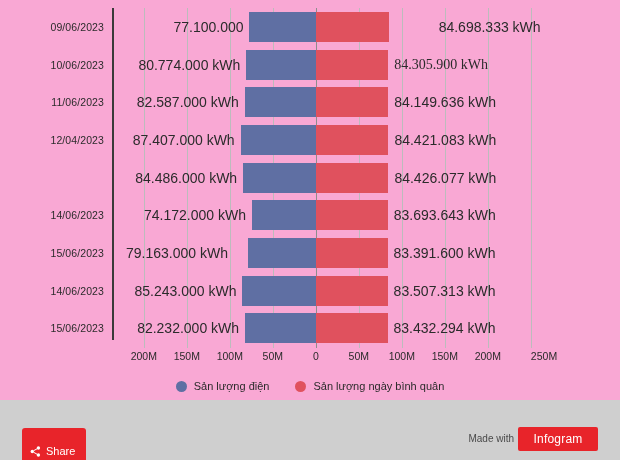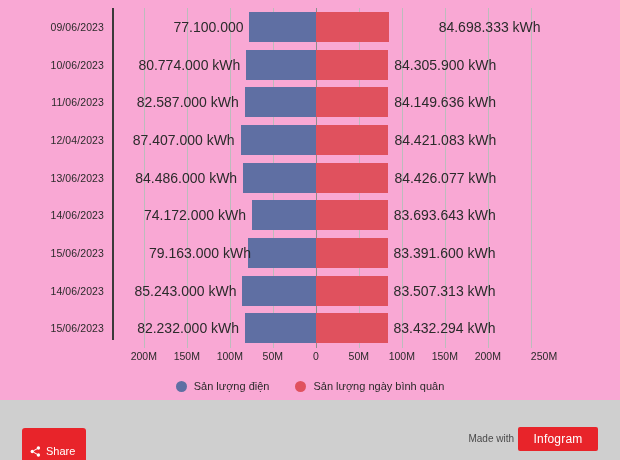--- a/index.html
+++ b/index.html
@@ -228,54 +228,53 @@
             <div class="bar bar-left" style="background: rgb(95, 111, 163); left: 131.494px; width: 66.306px;"></div>
             <div class="bar-label label-left" style="right: 304.506px;">77.100.000</div>
             <div class="bar bar-right" style="background: rgb(224, 81, 94); left: 197.8px; width: 72.8406px;"></div>
             <div class="bar-label label-right" style="left: 276.641px; padding-left: 44px;">84.698.333 kWh</div>
           </div>
           <div class="row">
             <div class="row-date">10/06/2023</div>
             <div class="bar bar-left" style="background: rgb(95, 111, 163); left: 128.334px; width: 69.4656px;"></div>
             <div class="bar-label label-left" style="right: 307.666px;">80.774.000 kWh</div>
             <div class="bar bar-right" style="background: rgb(224, 81, 94); left: 197.8px; width: 72.5031px;"></div>
-            <div class="bar-label label-right" style="left: 276.303px;">84.305.900 kWh</div>
+            <div class="bar-label label-right" style="left: 276.303px; font-family: Liberation Serif, serif;">84.305.900 kWh</div>
           </div>
           <div class="row">
             <div class="row-date">11/06/2023</div>
             <div class="bar bar-left" style="background: rgb(95, 111, 163); left: 126.775px; width: 71.0248px;"></div>
             <div class="bar-label label-left" style="right: 309.225px;">82.587.000 kWh</div>
             <div class="bar bar-right" style="background: rgb(224, 81, 94); left: 197.8px; width: 72.3687px;"></div>
             <div class="bar-label label-right" style="left: 276.169px;">84.149.636 kWh</div>
           </div>
           <div class="row">
             <div class="row-date">12/04/2023</div>
             <div class="bar bar-left" style="background: rgb(95, 111, 163); left: 122.63px; width: 75.17px;"></div>
             <div class="bar-label label-left" style="right: 313.37px;">87.407.000 kWh</div>
             <div class="bar bar-right" style="background: rgb(224, 81, 94); left: 197.8px; width: 72.6021px;"></div>
             <div class="bar-label label-right" style="left: 276.402px;">84.421.083 kWh</div>
           </div>
           <div class="row">
-            <div class="row-date">13/06/2023</div>
             <div class="bar bar-left" style="background: rgb(95, 111, 163); left: 125.142px; width: 72.658px;"></div>
             <div class="bar-label label-left" style="right: 310.858px;">84.486.000 kWh</div>
             <div class="bar bar-right" style="background: rgb(224, 81, 94); left: 197.8px; width: 72.6064px;"></div>
             <div class="bar-label label-right" style="left: 276.406px;">84.426.077 kWh</div>
           </div>
           <div class="row">
             <div class="row-date">14/06/2023</div>
             <div class="bar bar-left" style="background: rgb(95, 111, 163); left: 134.012px; width: 63.7879px;"></div>
             <div class="bar-label label-left" style="right: 301.988px;">74.172.000 kWh</div>
             <div class="bar bar-right" style="background: rgb(224, 81, 94); left: 197.8px; width: 71.9765px;"></div>
             <div class="bar-label label-right" style="left: 275.777px;">83.693.643 kWh</div>
           </div>
           <div class="row">
             <div class="row-date">15/06/2023</div>
             <div class="bar bar-left" style="background: rgb(95, 111, 163); left: 129.72px; width: 68.0802px;"></div>
-            <div class="bar-label label-left" style="right: 297px;">79.163.000 kWh</div>
+            <div class="bar-label label-left" style="right: 320px;">79.163.000 kWh</div>
             <div class="bar bar-right" style="background: rgb(224, 81, 94); left: 197.8px; width: 71.7168px;"></div>
             <div class="bar-label label-right" style="left: 275.517px;">83.391.600 kWh</div>
           </div>
           <div class="row">
             <div class="row-date">14/06/2023</div>
             <div class="bar bar-left" style="background: rgb(95, 111, 163); left: 124.491px; width: 73.309px;"></div>
             <div class="bar-label label-left" style="right: 311.509px;">85.243.000 kWh</div>
             <div class="bar bar-right" style="background: rgb(224, 81, 94); left: 197.8px; width: 71.8163px;"></div>
             <div class="bar-label label-right" style="left: 275.616px;">83.507.313 kWh</div>
           </div>

